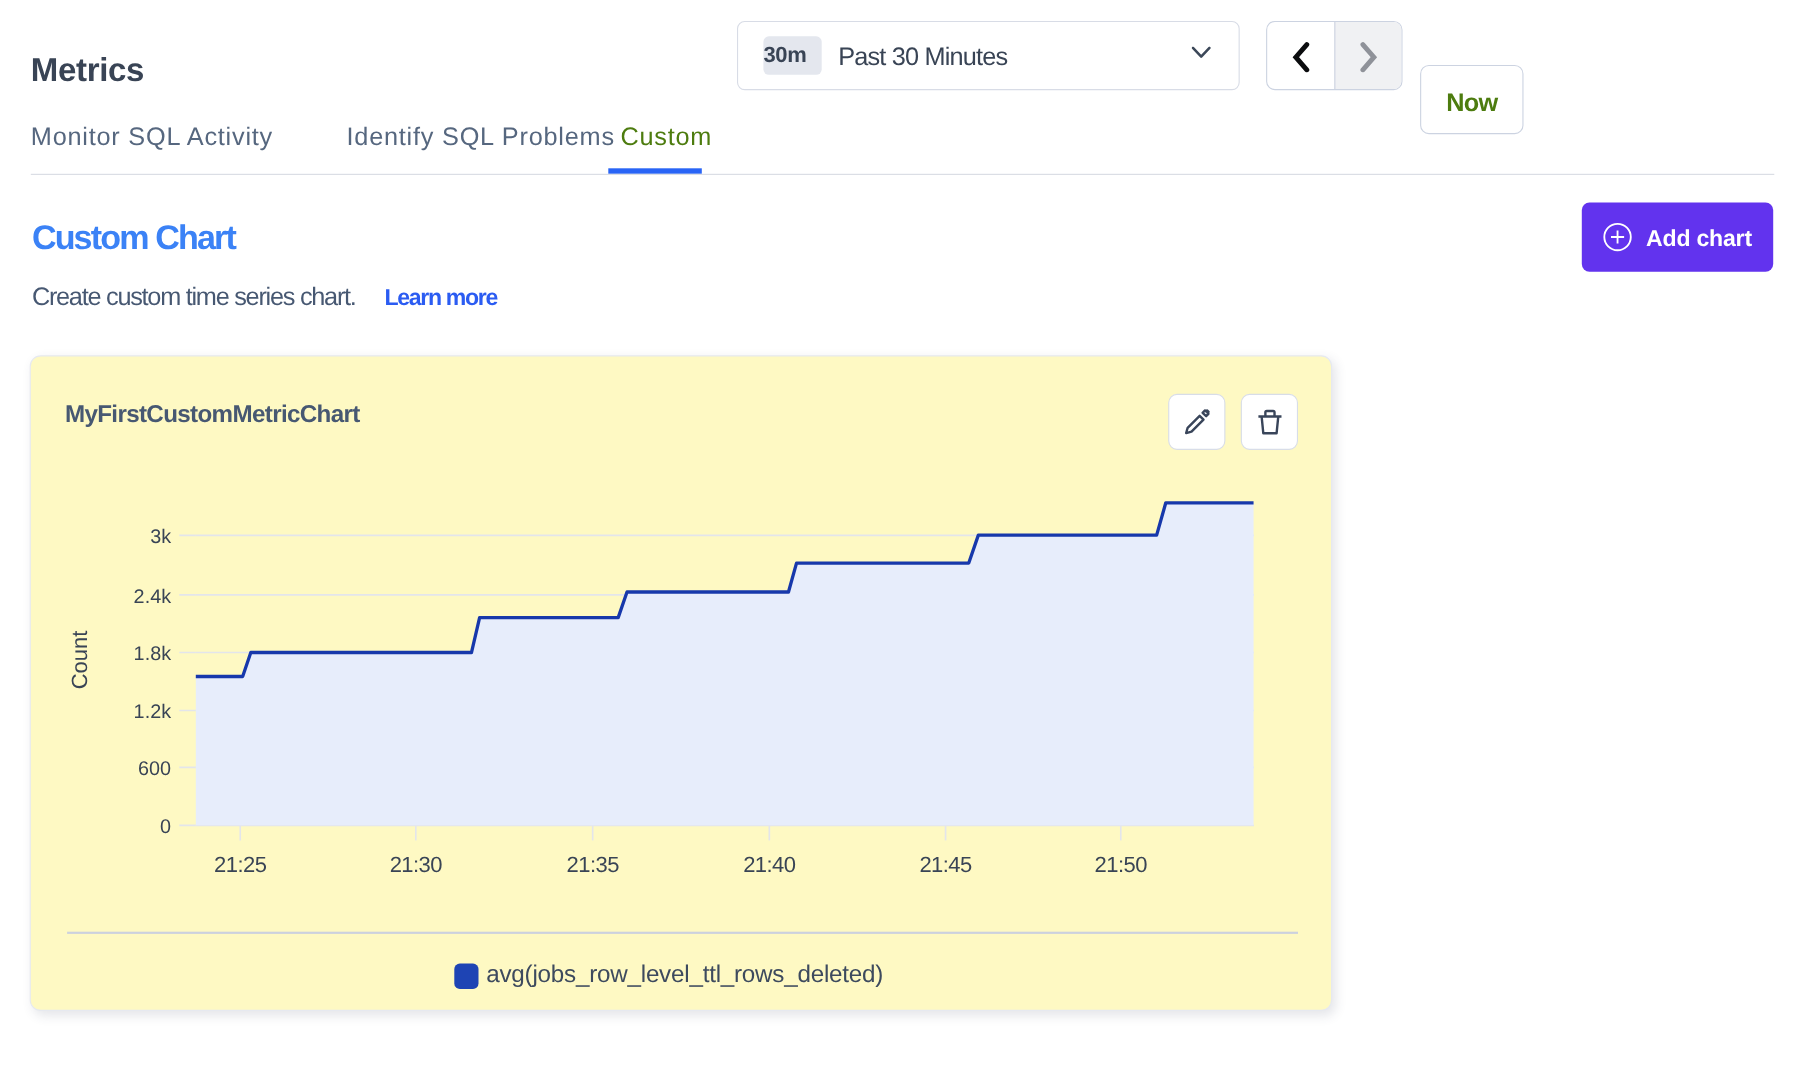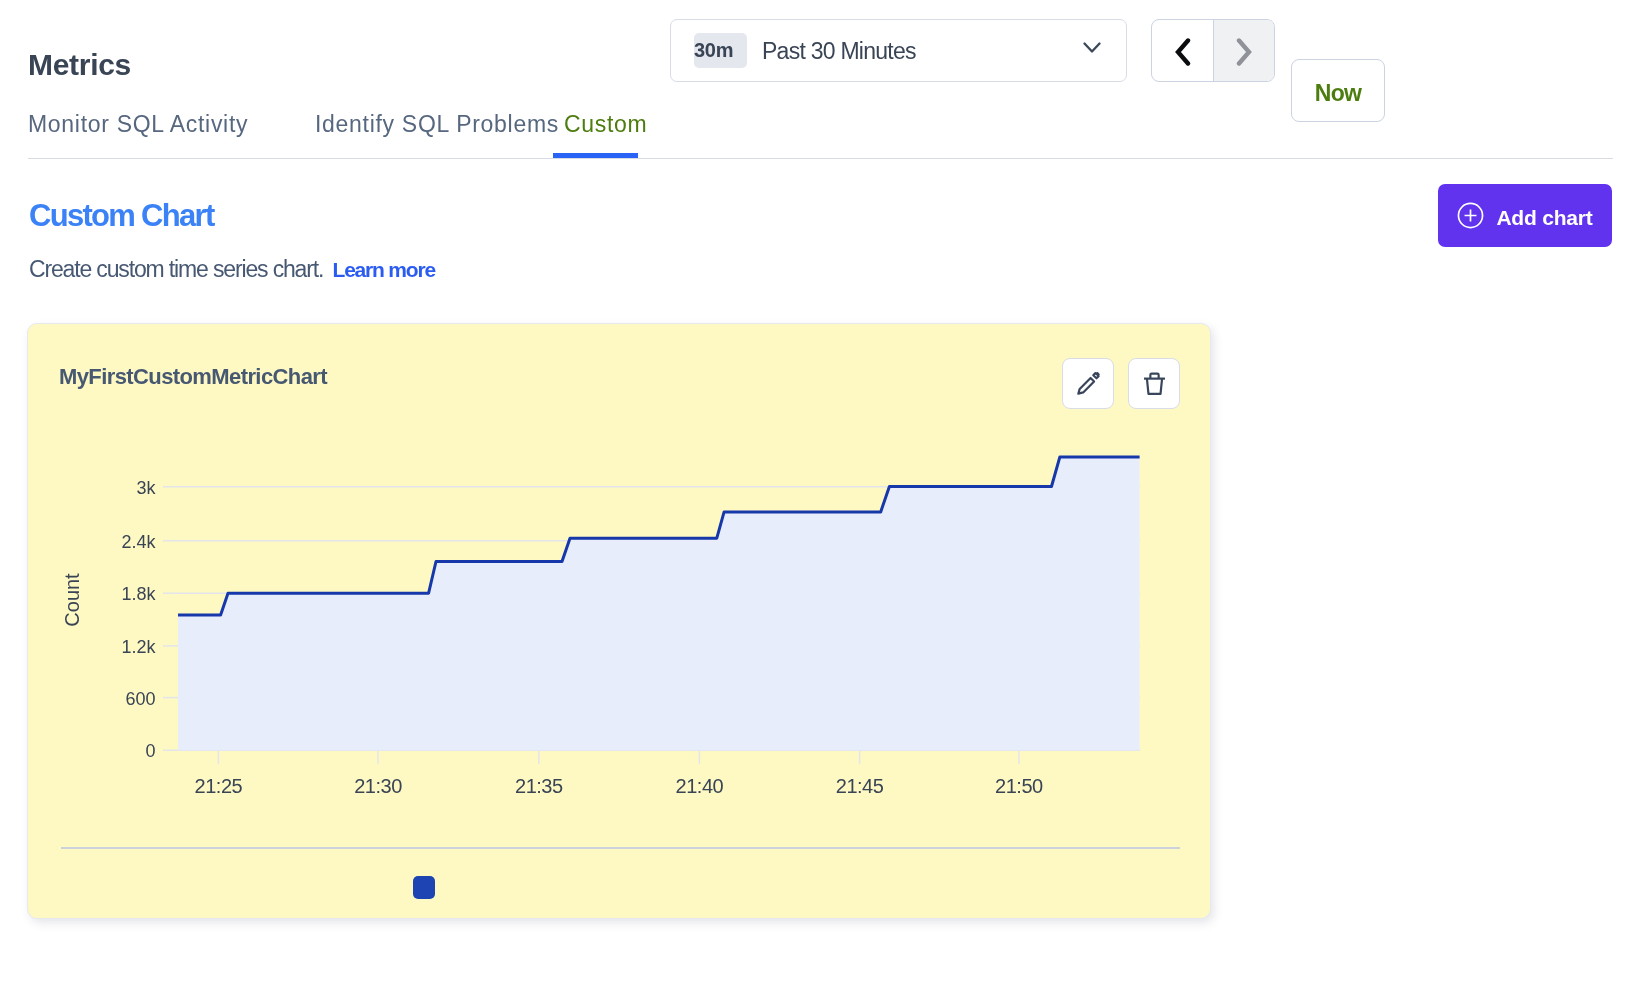--- a/index.html
+++ b/index.html
@@ -23,21 +23,21 @@
 .tab { top:112px; font-size:23px; line-height:24px; color:#56677f; letter-spacing:0.7px; }
 #tab1 { left:28px; }
 #tab2 { left:277px;margin-left:38px; }
 #tab3 { left:564px; color:#4d7c0f; }
 #tabuline { left:553px; top:153px; width:85px; height:5px; background:#2964f6; }
 #tabborder { left:28px; top:158px; width:1585px; height:1px; background:#d8dbe3; }
 
 
 #cchead { left:29px; top:200px; font-size:31px; line-height:31px; font-weight:bold; color:#3b82f6; letter-spacing:-1.7px; }
 #ccsub { left:29px; top:257.5px; font-size:23px; line-height:23px; color:#475872; letter-spacing:-1.15px; }
-#ccsub b { color:#2b5cf2; font-size:21px; letter-spacing:-1.2px; margin-left:4px; }
+#ccsub b { color:#2b5cf2; font-size:21px; letter-spacing:-1.2px; margin-left:21px; }
 
 
 #addchart { left:1438px; top:184px; width:174px; height:63px; background:#6233ee; border-radius:7px; display:flex; align-items:center; justify-content:center; color:#fff; padding-right:0;text-align:right; }
 #addchart span { font-size:21px; font-weight:bold; margin-left:12px; letter-spacing:-0.2px; position:relative; top:2.5px; }
 
 
 #card { left:27px; top:323px; width:1184px; height:596px; background:#fef9c3; border:1px solid #e6e9f0; border-radius:10px; box-shadow:3px 4px 10px rgba(55,65,95,0.13); }
 #cardtitle { left:31px; top:42px; font-size:22px; line-height:22px; font-weight:bold; color:#475872; letter-spacing:-0.6px; }
 .iconbtn { top:34px; width:52px; height:51px; border:1px solid #d8dde8; border-radius:8px; background:#fff; display:flex; align-items:center; justify-content:center; }
 #editbtn { left:1034px; }
@@ -148,13 +148,14 @@
       <text x="510.8" y="468.5">21:35</text>
       <text x="671.4" y="468.5">21:40</text>
       <text x="831.6" y="468.5">21:45</text>
       <text x="990.9" y="468.5">21:50</text>
     </g>
 
     <text font-size="20" fill="#394455" text-anchor="middle" transform="translate(51 276) rotate(-90)">Count</text>
   </svg>
   <div class="abs" id="legendhr"></div>
   <div class="abs" id="legsq"></div>
+  <div class="abs" id="legtext">avg(jobs_row_level_ttl_rows_deleted)</div>
 </div>
 
 </body></html>

